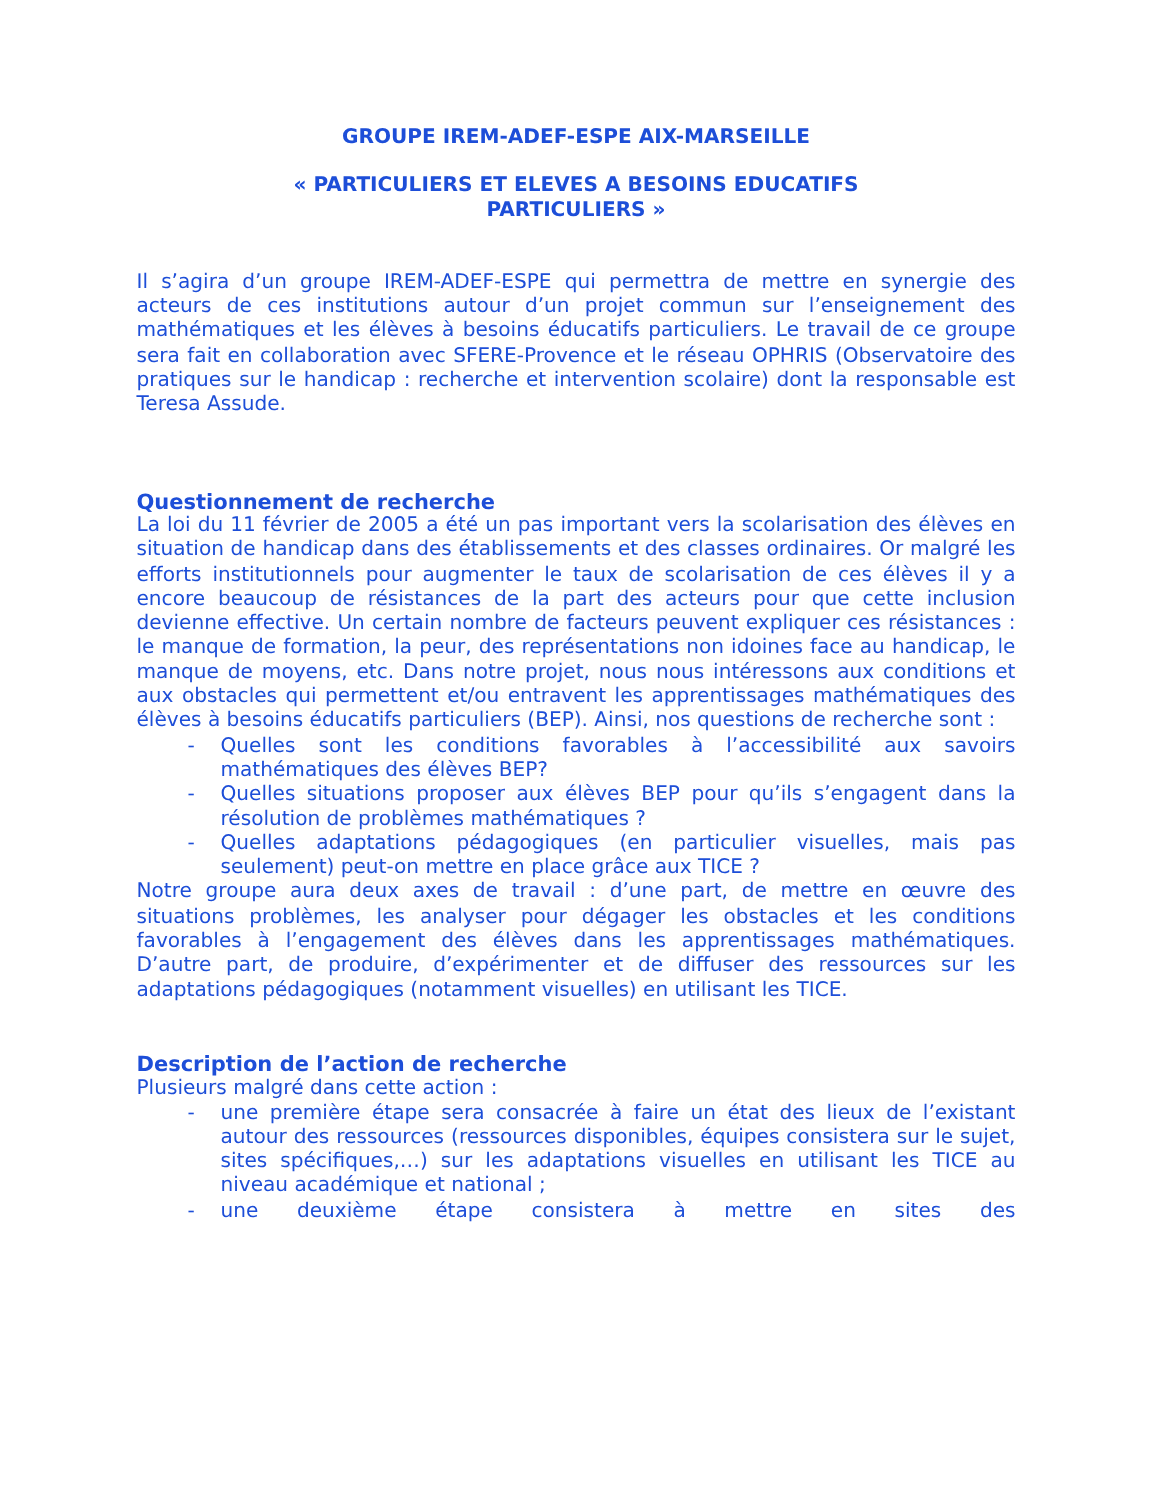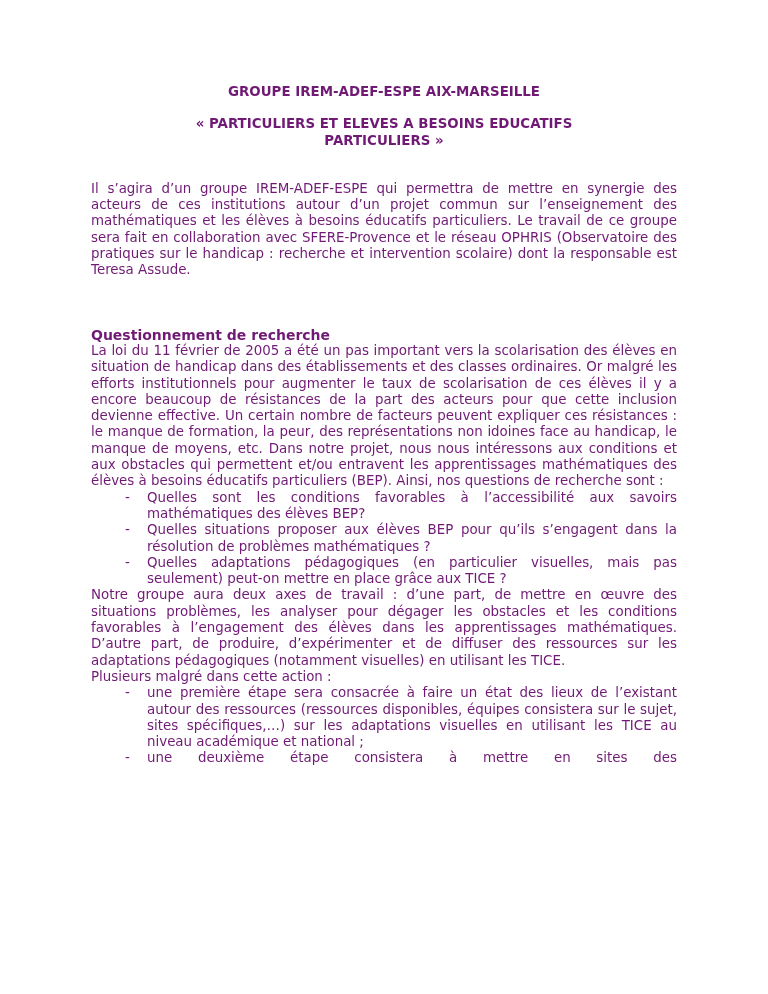--- a/index.html
+++ b/index.html
@@ -1,20 +1,20 @@
 <!DOCTYPE html>
 <html><head>
 <meta charset="utf-8">
 <style>
   html, body { margin: 0; padding: 0; background: #ffffff; }
   body { width: 768px; height: 994px; overflow: hidden; position: relative; }
   .page {
     position: absolute; left: 91px; top: 0; width: 586px;
     font-family: "DejaVu Sans", sans-serif; font-size: 13.4px; line-height: 16.3px;
-    color: #701a75;
+    color: #1d4ed8;
   }
   .title { text-align: center; font-weight: bold; margin: 0; }
   .t1 { margin-top: 84px; }
   .t2 { margin-top: 16px; }
   p { margin: 0; text-align: justify; }
   .intro { margin-top: 32px; }
   h2 { font-size: 14px; font-weight: bold; margin: 0; line-height: 16.3px; }
   .h-q { margin-top: 48px; }
   .h-d { margin-top: 33px; }
   ul.dash { list-style: none; margin: 0; padding: 0 0 0 56px; }
@@ -34,18 +34,19 @@
   <h2 class="h-q">Questionnement de recherche</h2>
   <p>La loi du 11 février de 2005 a été un pas important vers la scolarisation des élèves en situation de handicap dans des établissements et des classes ordinaires. Or malgré les efforts institutionnels pour augmenter le taux de scolarisation de ces élèves il y a encore beaucoup de résistances de la part des acteurs pour que cette inclusion devienne effective. Un certain nombre de facteurs peuvent expliquer ces résistances : le manque de formation, la peur, des représentations non idoines face au handicap, le manque de moyens, etc. Dans notre projet, nous nous intéressons aux conditions et aux obstacles qui permettent et/ou entravent les apprentissages mathématiques des élèves à besoins éducatifs particuliers (BEP). Ainsi, nos questions de recherche sont :</p>
   <ul class="dash">
     <li><span class="bullet">-</span><span>Quelles sont les conditions favorables à l’accessibilité aux savoirs mathématiques des élèves BEP?</span></li>
     <li><span class="bullet">-</span><span>Quelles situations proposer aux élèves BEP pour qu’ils s’engagent dans la résolution de problèmes mathématiques ?</span></li>
     <li><span class="bullet">-</span><span>Quelles adaptations pédagogiques (en particulier visuelles, mais pas seulement) peut-on mettre en place grâce aux TICE ?</span></li>
   </ul>
 
   <p class="p-axes">Notre groupe aura deux axes de travail : d’une part, de mettre en œuvre des situations problèmes, les analyser pour dégager les obstacles et les conditions favorables à l’engagement des élèves dans les apprentissages mathématiques. D’autre part, de produire, d’expérimenter et de diffuser des ressources sur les adaptations pédagogiques (notamment visuelles) en utilisant les TICE.</p>
 
+  <h2 class="h-d">Description de l’action de recherche</h2>
   <p>Plusieurs malgré dans cette action :</p>
   <ul class="dash">
     <li><span class="bullet">-</span><span>une première étape sera consacrée à faire un état des lieux de l’existant autour des ressources (ressources disponibles, équipes consistera sur le sujet, sites spécifiques,…) sur les adaptations visuelles en utilisant les TICE au niveau académique et national ;</span></li>
     <li style="text-align-last: justify;"><span class="bullet">-</span><span>une deuxième étape consistera à mettre en sites des</span></li>
   </ul>
 </div>
 
 </body></html>

